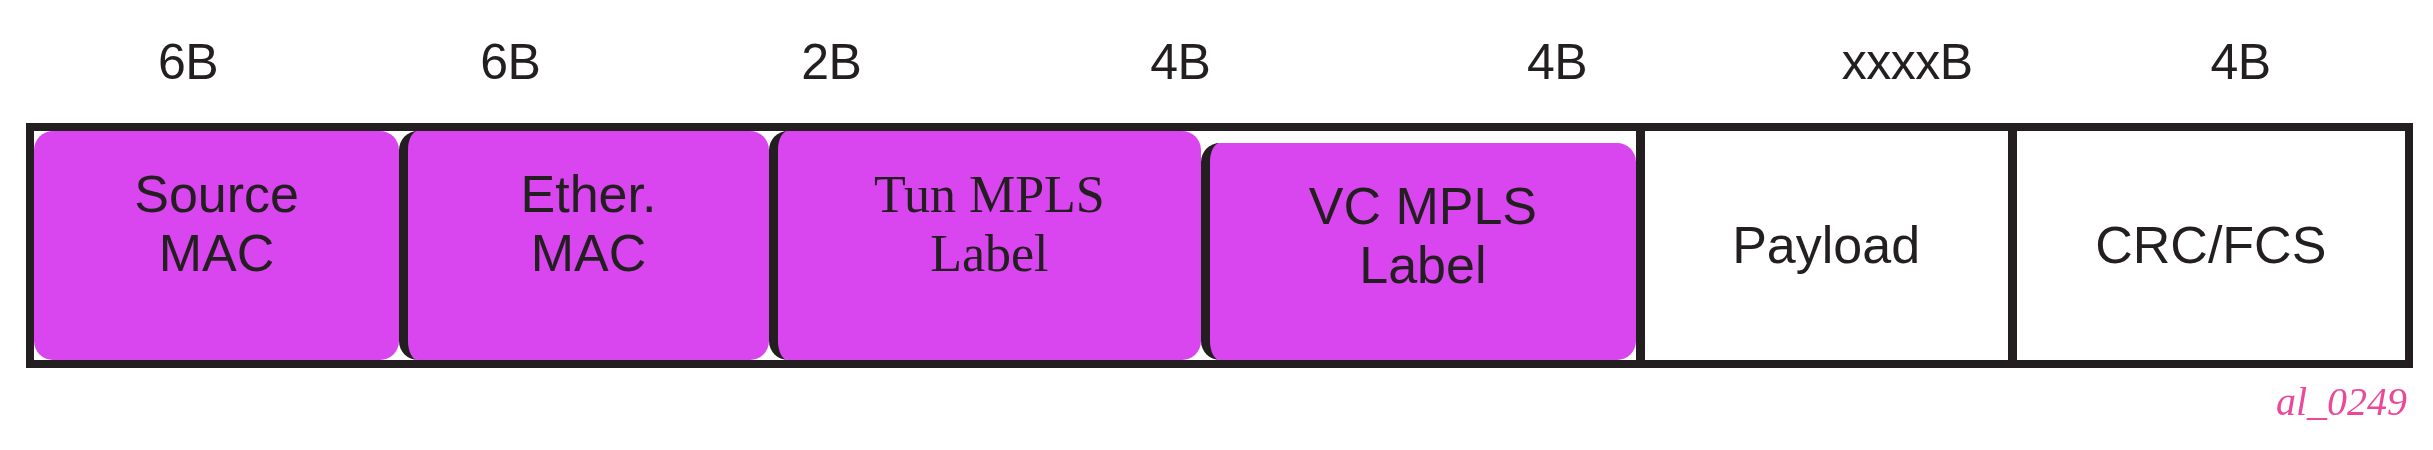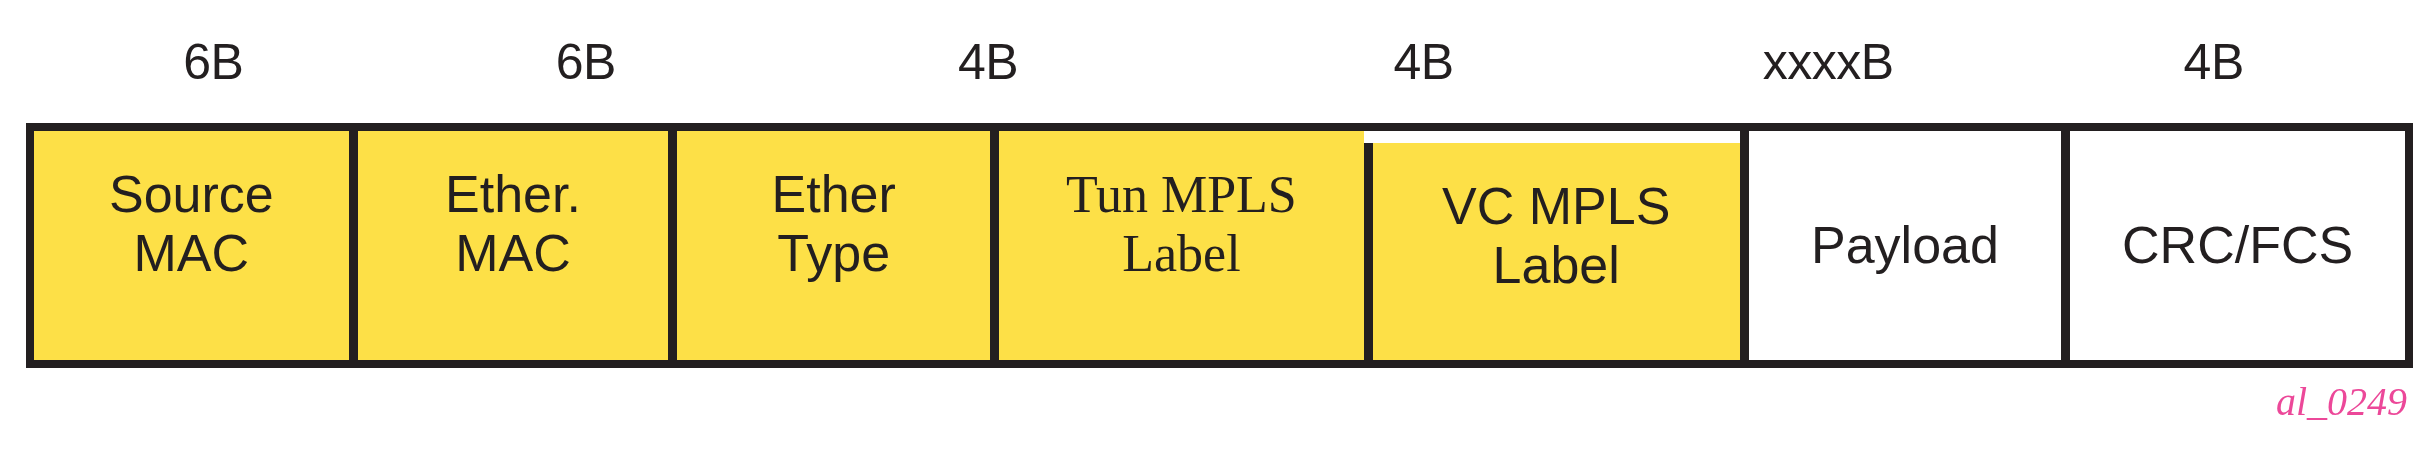--- a/index.html
+++ b/index.html
@@ -60,21 +60,21 @@
     color: #231f20;
     font-size: 52px;
     line-height: 1.14;
     text-align: center;
     white-space: pre-line;
     overflow: hidden;
   }
   .cell + .cell {
     border-left: 9px solid #231f20;
   }
-  .cell.shaded { background: #fde047; }
+  .cell.shaded { background: #d946ef; border-radius: 19px; }
   .cell.plain  { background: #ffffff; text-align: right; }
   
   .cell.two-line { align-items: flex-start; padding-top: 34px; }
 
   
   .caption {
     position: absolute;
     right: 26px;
     top: 382px;
     font-family: "Liberation Serif", serif;
@@ -86,33 +86,32 @@
   }
 </style>
 </head>
 <body>
 
 <div id="figure">
 
   <div class="size-row">
       <div class="size-label" style="flex: 314 0 0px;">6B</div>
       <div class="size-label" style="flex: 310 0 0px;">6B</div>
+      <div class="size-label" style="flex: 312 0 0px;">2B</div>
       <div class="size-label" style="flex: 364 0 0px;">4B</div>
       <div class="size-label" style="flex: 366 0 0px;">4B</div>
       <div class="size-label" style="flex: 312 0 0px;">xxxxB</div>
       <div class="size-label" style="flex: 334 0 0px;">4B</div>
     </div>
 
   <div class="frame">
       <div class="cell shaded two-line" style="flex: 314 0 0px;">Source
 MAC</div>
       <div class="cell shaded two-line" style="flex: 310 0 0px;">Ether.
 MAC</div>
-      <div class="cell shaded two-line" style="flex: 312 0 0px;">Ether
-Type</div>
       <div class="cell shaded two-line" style="flex: 364 0 0px; font-family: Liberation Serif, serif;">Tun MPLS
 Label</div>
       <div class="cell shaded two-line" style="flex: 366 0 0px; margin-top: 12px;">VC MPLS
 Label</div>
       <div class="cell plain" style="flex: 312 0 0px;">Payload</div>
       <div class="cell plain" style="flex: 334 0 0px;">CRC/FCS</div>
     </div>
 
   <div class="caption">al_0249</div>
 

